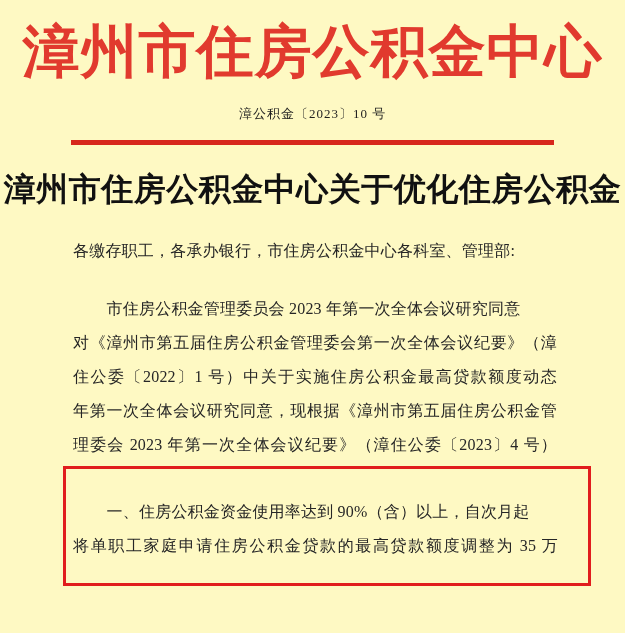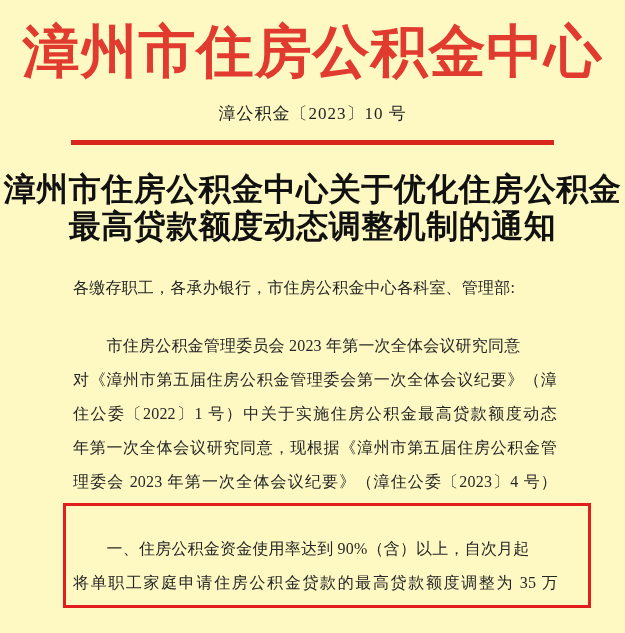--- a/index.html
+++ b/index.html
@@ -25,21 +25,21 @@
     font-size:57px;
     line-height:72px;
     font-weight:bold;
     color:var(--header-red);
     letter-spacing:1px;
     white-space:nowrap;
   }
   .doc-number{
     margin-top:14px;
     text-align:center;
-    font-size:17px;
+    font-size:13px;
     line-height:24px;
     letter-spacing:1px;
     color:#1e1e1e;
   }
   .red-rule{
     width:483px;
     height:5px;
     margin:14px auto 0;
     background:var(--rule-red);
   }
@@ -63,38 +63,37 @@
     letter-spacing:0.2px;
   }
   .indent{text-indent:2.1em;margin-top:24px;}
   .stretch{
     text-align:justify;
     text-align-last:justify;
   }
   .red-box{
     margin:4px -34px 0 -10px;
     border:3px solid var(--box-border-red);
-    padding:2px 30px 5px 7px;
+    padding:2px 30px 20px 7px;
   }
   .red-box .line{line-height:34px;}
 </style>
 </head>
 <body>
 
 <div class="page">
 
   <div class="org-name">漳州市住房公积金中心</div>
 
   <div class="doc-number">漳公积金〔2023〕10 号</div>
 
   <div class="red-rule"></div>
 
   <div class="title">
     <div class="title-line">漳州市住房公积金中心关于优化住房公积金</div>
-    <div class="title-line">最高贷款额度动态调整机制的通知</div>
   </div>
 
   <div class="body-text">
     <div class="line">各缴存职工，各承办银行，市住房公积金中心各科室、管理部:</div>
     <div class="line indent">市住房公积金管理委员会 2023 年第一次全体会议研究同意</div>
     <div class="line stretch">对《漳州市第五届住房公积金管理委会第一次全体会议纪要》（漳</div>
     <div class="line stretch">住公委〔2022〕1 号）中关于实施住房公积金最高贷款额度动态</div>
     <div class="line stretch">年第一次全体会议研究同意，现根据《漳州市第五届住房公积金管</div>
     <div class="line stretch">理委会 2023 年第一次全体会议纪要》（漳住公委〔2023〕4 号）</div>
 

